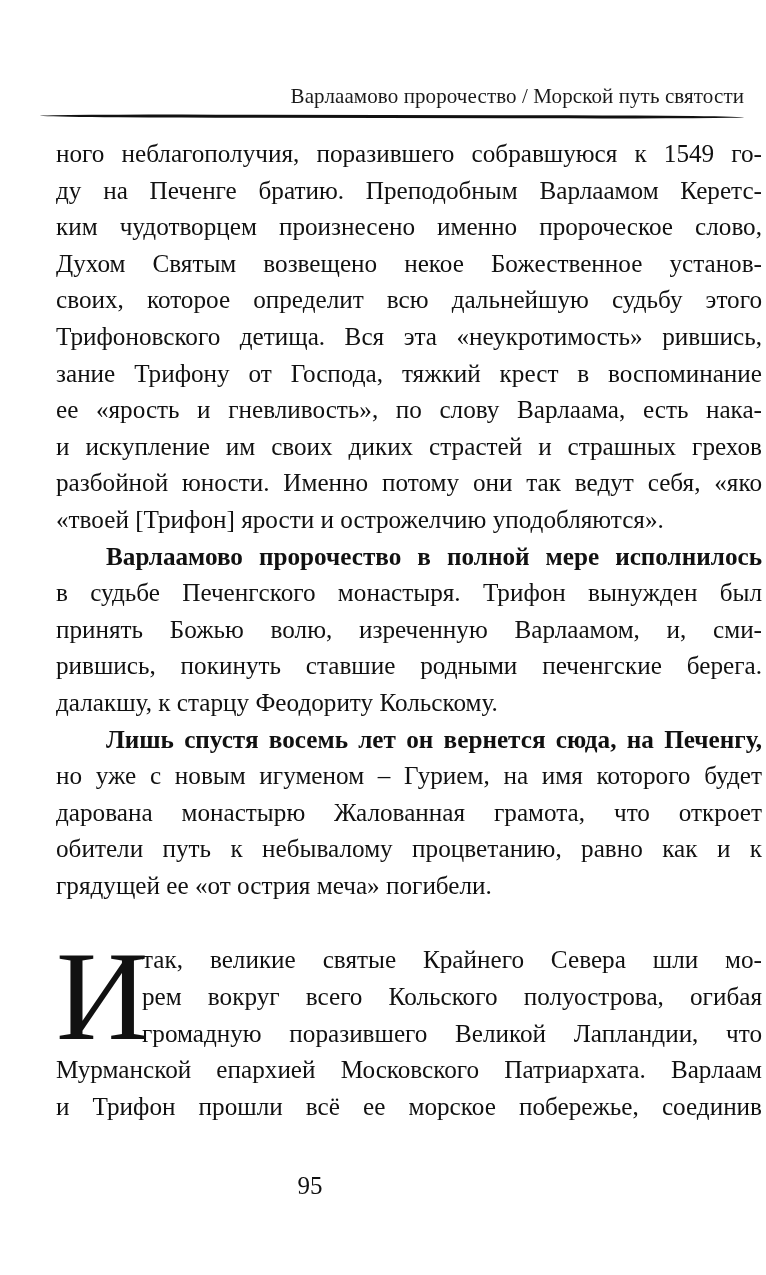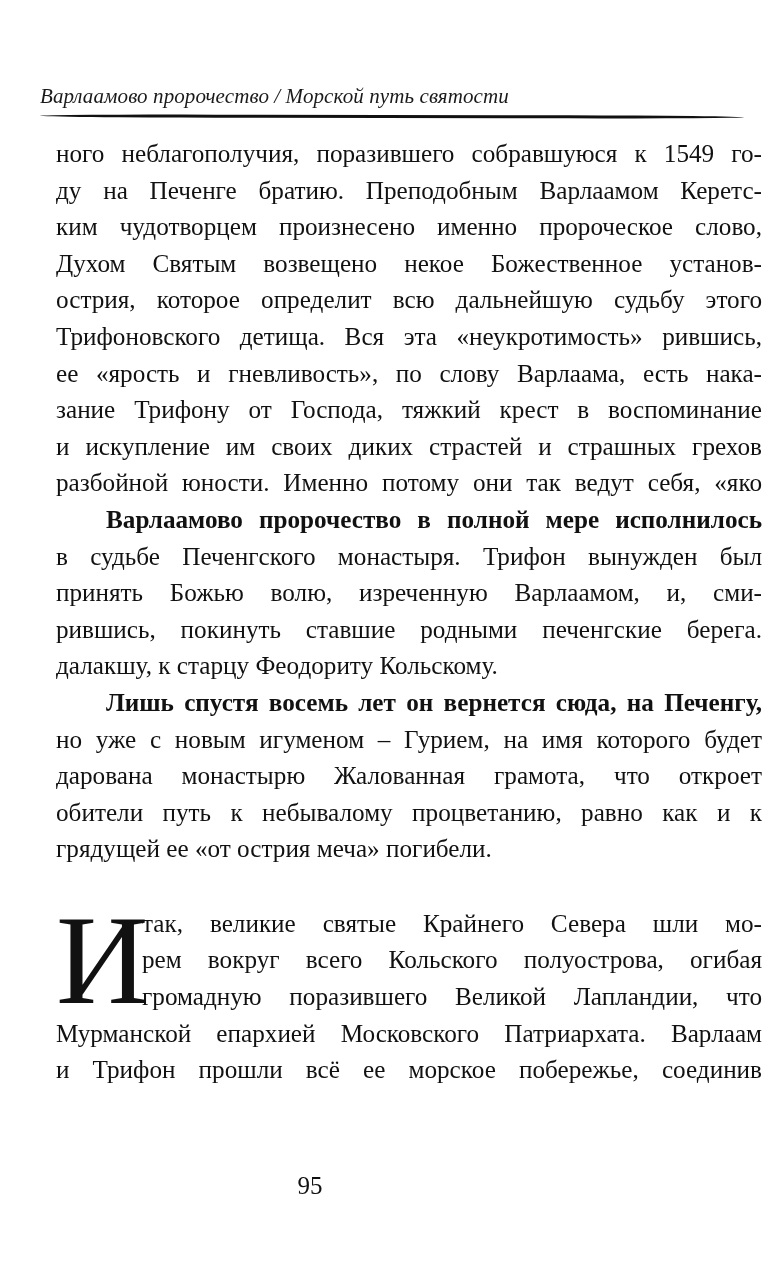--- a/index.html
+++ b/index.html
@@ -13,22 +13,21 @@
       position: relative;
       overflow: hidden;
       color: #111111;
       font-family: "Liberation Serif", "DejaVu Serif", serif;
     }
     .running-head {
       position: absolute;
       left: 40px;
       top: 84px;
       width: 704px;
-      text-align: left;
-      font-style: italic;
+      text-align: right;
       font-size: 21px;
       letter-spacing: 0.1px;
       color: #1a1a1a;
     }
     .head-rule {
       position: absolute;
       left: 40px;
       top: 115px;
       width: 704px;
       height: 3px;
@@ -92,26 +91,27 @@
 <div class="running-head">Варлаамово пророчество / Морской путь святости</div>
 <div class="head-rule"></div>
 
 <div class="body-text">
 
   <div class="paragraph">
     <span class="line">ного неблагополучия, поразившего собравшуюся к 1549 го-</span>
     <span class="line">ду на Печенге братию. Преподобным Варлаамом Керетс-</span>
     <span class="line">ким чудотворцем произнесено именно пророческое слово,</span>
     <span class="line">Духом Святым возвещено некое Божественное установ-</span>
-    <span class="line">острия, которое определит всю дальнейшую судьбу этого</span>
+    <span class="line">своих, которое определит всю дальнейшую судьбу этого</span>
     <span class="line">Трифоновского детища. Вся эта «неукротимость» рившись,</span>
+    <span class="line">зание Трифону от Господа, тяжкий крест в воспоминание</span>
     <span class="line">ее «ярость и гневливость», по слову Варлаама, есть нака-</span>
-    <span class="line">зание Трифону от Господа, тяжкий крест в воспоминание</span>
     <span class="line">и искупление им своих диких страстей и страшных грехов</span>
     <span class="line">разбойной юности. Именно потому они так ведут себя, «яко</span>
+    <span class="line last">«твоей [Трифон] ярости и острожелчию уподобляются».</span>
   </div>
 
   <div class="paragraph">
     <span class="line indent">Варлаамово пророчество в полной мере исполнилось</span>
     <span class="line">в судьбе Печенгского монастыря. Трифон вынужден был</span>
     <span class="line">принять Божью волю, изреченную Варлаамом, и, сми-</span>
     <span class="line">рившись, покинуть ставшие родными печенгские берега.</span>
     <span class="line last">далакшу, к старцу Феодориту Кольскому.</span>
   </div>
 

